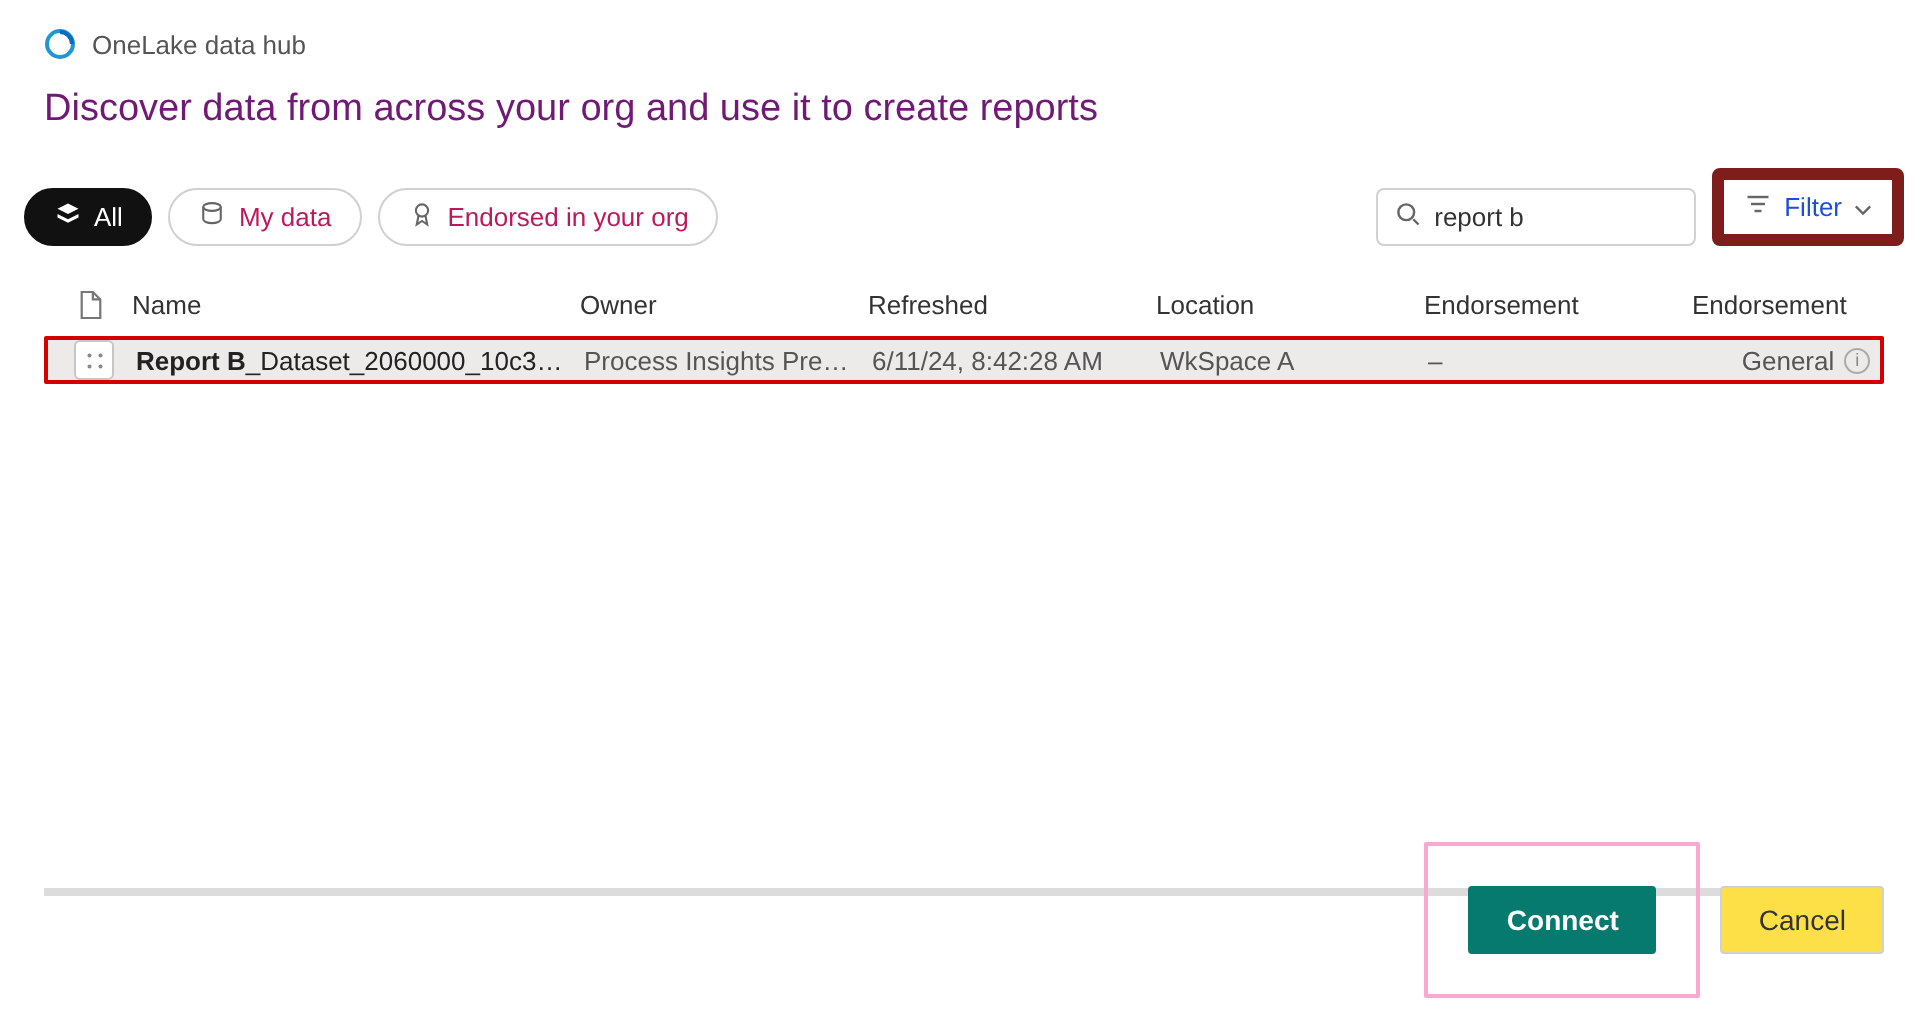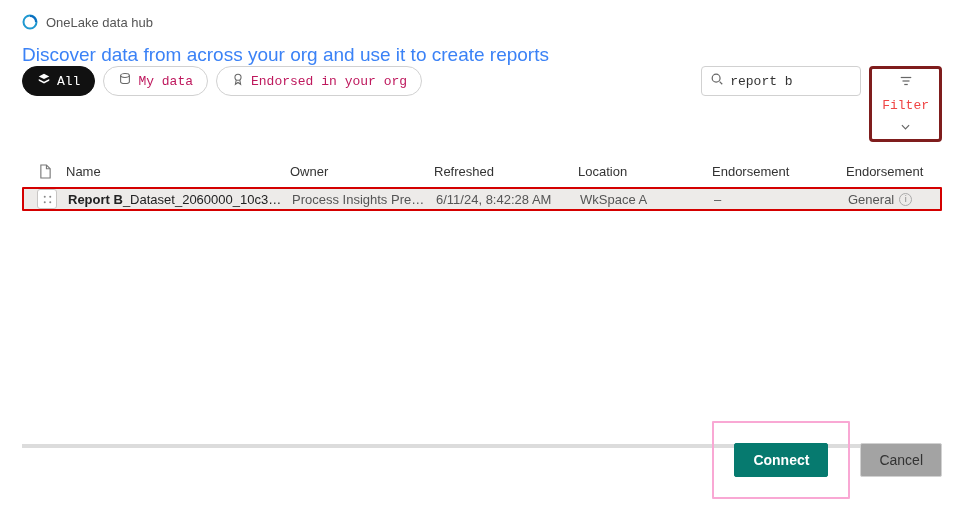--- a/index.html
+++ b/index.html
@@ -8,22 +8,22 @@
       font-size: 13px;
       color: #323130;
       background: #fff;
       width: 964px;
       height: 511px;
       position: relative;
     }
     .header { padding: 14px 22px 0 22px; }
     .app-title { display: flex; align-items: flex-end; gap: 8px; font-size: 13px; color: #555; margin-bottom: 14px; }
     .logo-icon { width: 16px; height: 16px; }
-    .page-title { font-size: 19px; font-weight: 400; color: #3b82f6; }
-    .toolbar { display: flex; align-items: flex-start; padding: 0 22px; gap: 8px; font-family: Liberation Mono, monospace; }
+    .page-title { font-size: 19px; font-weight: 400; color: #701a75; margin-bottom: 18px; }
+    .toolbar { display: flex; align-items: flex-end; padding: 0 12px; gap: 8px; }
     .pill {
       display: inline-flex; align-items: center; gap: 6px;
       border: 1px solid #d1d1d1; border-radius: 16px;
       padding: 5px 14px; font-size: 13px; color: #be185d; background: #fff;
       cursor: pointer;
     }
     .pill.active { background: #111; color: #fff; border-color: #111; }
     .pill svg, .pill .glyph { width: 14px; height: 14px; display: inline-block; }
     .toolbar-spacer { flex: 1; }
     .search-box {
@@ -31,22 +31,22 @@
       border: 1px solid #d1d1d1; border-radius: 4px;
       padding: 5px 8px; width: 160px; color: #333;
     }
     .search-box input {
       border: none; outline: none; flex: 1; font-size: 13px;
       font-family: inherit; color: #333; background: transparent;
     }
     .search-box .clear { cursor: pointer; color: #666; font-size: 14px; padding: 0 2px; }
     .filter-btn {
       display: inline-flex; align-items: center; gap: 6px;
-      border: 3px solid #7f1d1d; border-radius: 4px;
-      padding: 5px 10px; font-size: 13px; color: #ef4444; background: #fff; cursor: pointer; flex-direction: column;
+      border: 6px solid #7f1d1d; border-radius: 4px;
+      padding: 5px 10px; font-size: 13px; color: #1d4ed8; background: #fff; cursor: pointer;
     }
     .table-wrap { margin: 14px 22px 0 22px; }
     .table-header, .table-row {
       display: grid;
       grid-template-columns: 34px 220px 140px 140px 130px 130px 110px;
       align-items: center;
       column-gap: 4px;
     }
     .table-header { padding: 8px 6px; color: #333; font-size: 13px; }
     .col-head { font-weight: 400; }
@@ -56,36 +56,36 @@
       border-radius: 1px;
     }
     .table-row { background: #edebe9; padding: 0 6px; }
     .row-icon {
       width: 20px; height: 20px; border: 1px solid #c8c6c4; border-radius: 3px;
       display: flex; align-items: center; justify-content: center; background: #fff; margin: 0 auto;
     }
     .cell { white-space: nowrap; overflow: hidden; text-overflow: ellipsis; font-size: 13px; color: #555; }
     .cell-name { color: #222; }
     .cell-name .bold { font-weight: 600; }
-    .sens-cell { display: flex; align-items: center; gap: 5px; }
+    .sens-cell { display: flex; align-items: center; gap: 5px; justify-content: center; }
     .info-icon {
       width: 13px; height: 13px; border: 1px solid #aaa; border-radius: 50%;
       display: inline-flex; align-items: center; justify-content: center;
       font-size: 9px; color: #888; line-height: 1;
     }
     .bottom-scroll-shadow {
       position: absolute; left: 22px; right: 22px; top: 444px; height: 4px; background: #dcdcdc;
     }
     .footer {
       position: absolute; bottom: 12px; right: 22px;
       display: flex; gap: 10px; align-items: center;
     }
     .btn {
       padding: 8px 18px; font-size: 14px; border-radius: 2px;
-      border: 1px solid #d1d1d1; background: #a3a3a3; color: #333; cursor: pointer;
+      border: 1px solid #d1d1d1; background: #fde047; color: #333; cursor: pointer;
       font-family: inherit;
     }
     .connect-frame { border: 2px solid #f9a8d4; padding: 20px; border-radius: 1px; }
     .btn.primary { background: #067a6f; border-color: #067a6f; color: #fff; font-weight: 600; }
   </style>
 </head>
 <body>
 
 <div class="header">
   <div class="app-title">

